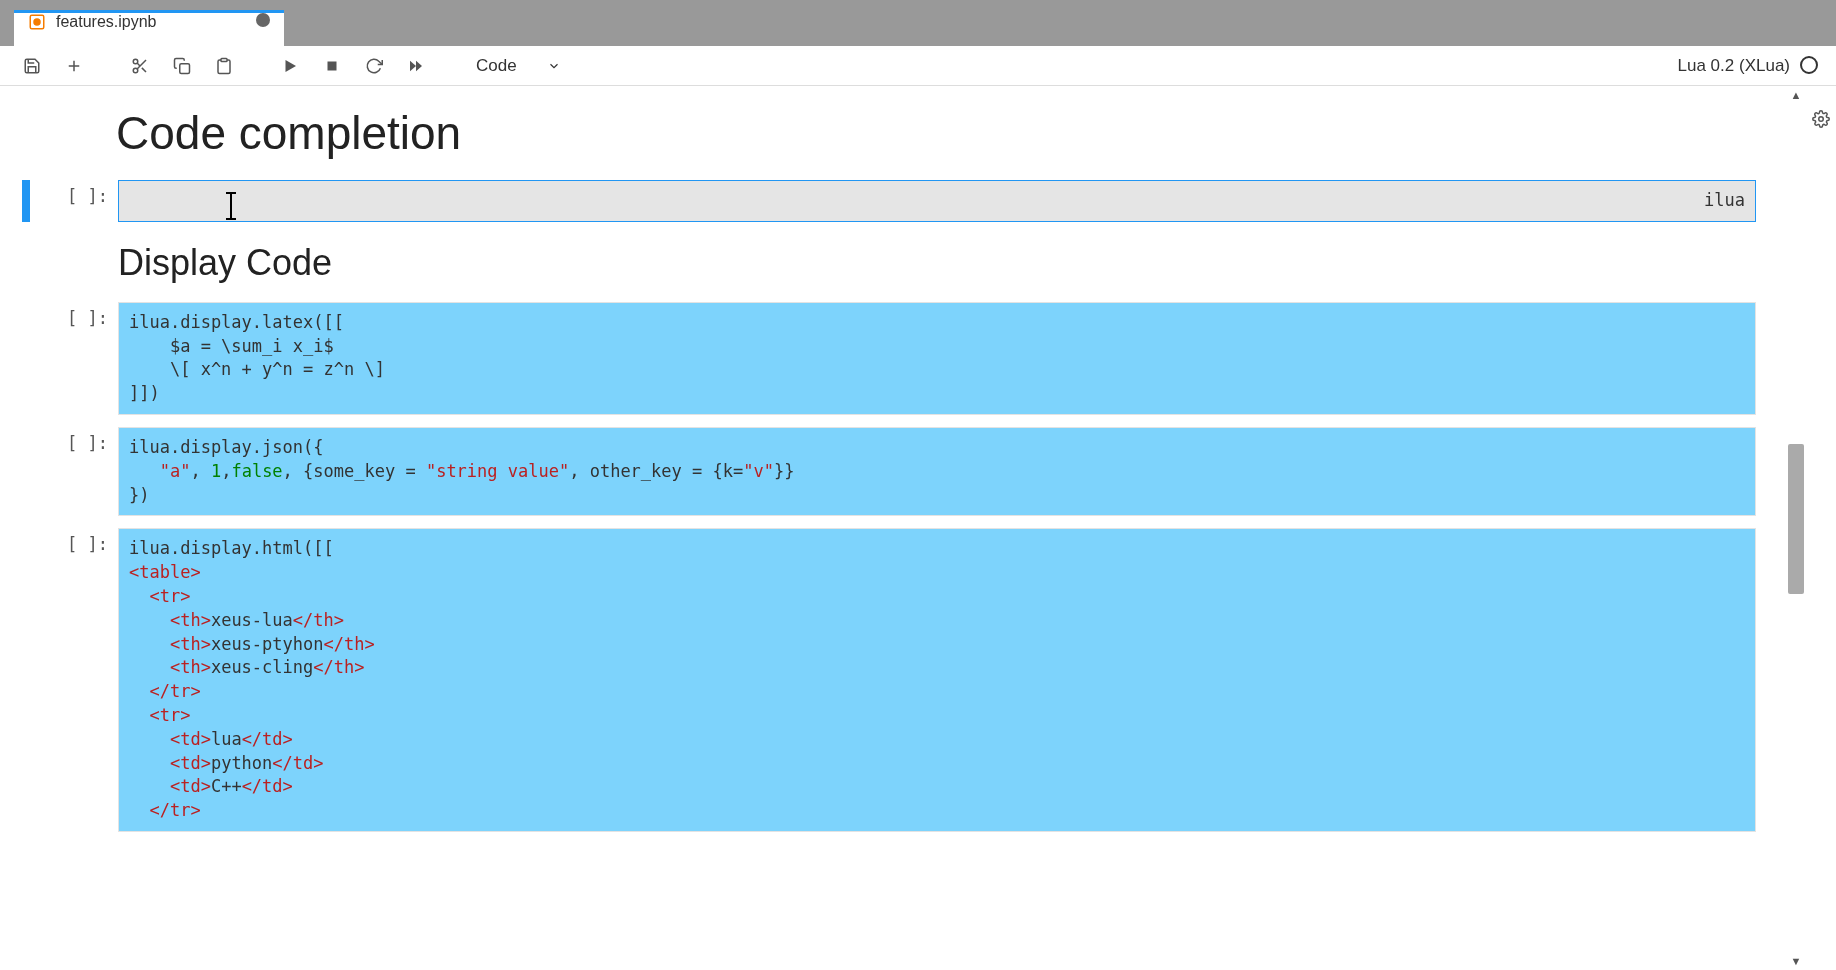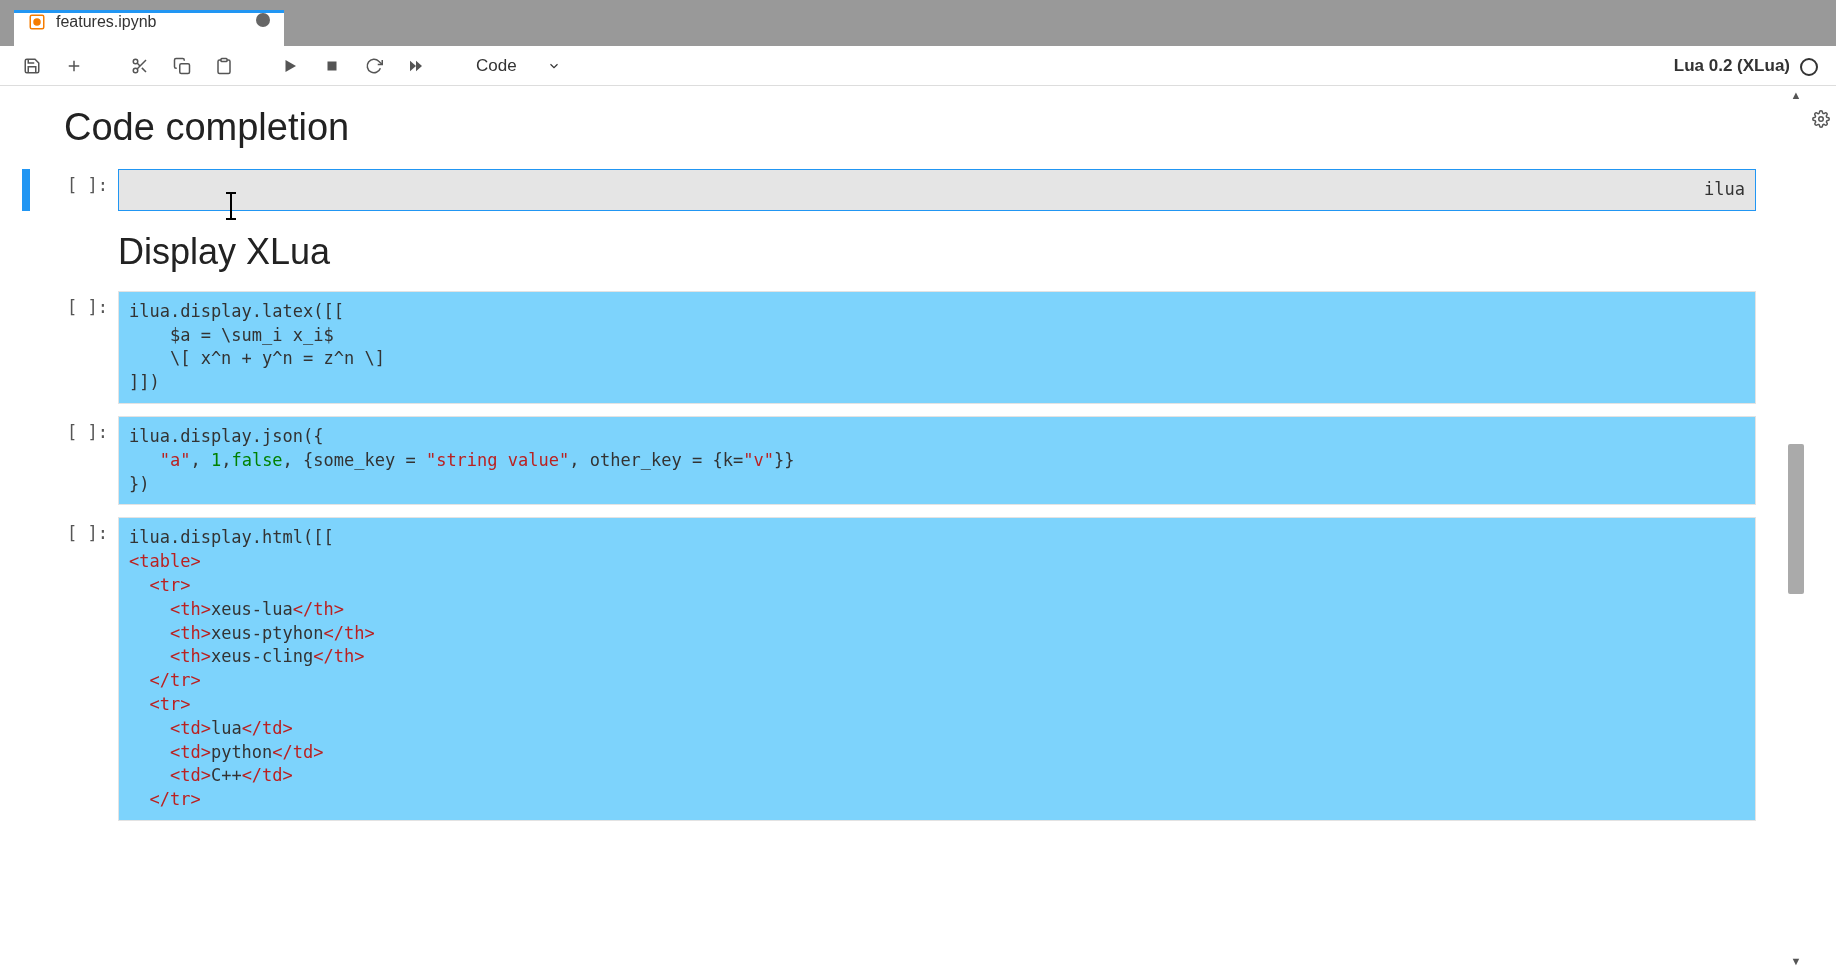--- a/index.html
+++ b/index.html
@@ -12,21 +12,21 @@
     .tab-icon { width: 18px; height: 18px; display: inline-flex; align-items: center; justify-content: center; }
     .tab-icon svg { width: 18px; height: 18px; }
     .tab-spacer { flex: 1; }
     .tab-dot { width: 14px; height: 14px; border-radius: 50%; background: #666; }
     
     .toolbar { height: 40px; border-bottom: 1px solid #ddd; display: flex; align-items: center; padding: 0 18px; gap: 14px; }
     .toolbar-btn { width: 28px; height: 28px; display: inline-flex; align-items: center; justify-content: center; cursor: pointer; color: #555; }
     .toolbar-btn svg { width: 18px; height: 18px; }
     .toolbar-spacer-lg { width: 10px; }
     .cell-type-select { display: flex; align-items: center; gap: 30px; font-size: 17px; color: #333; cursor: pointer; padding: 0 8px; }
-    .toolbar-right { margin-left: auto; display: flex; align-items: flex-end; gap: 10px; font-weight: bold; }
+    .toolbar-right { margin-left: auto; display: flex; align-items: flex-start; gap: 10px; }
     .kernel-name { font-size: 17px; color: #333; }
     .kernel-indicator { width: 18px; height: 18px; border: 2px solid #333; border-radius: 50%; }
     
     .notebook-area { position: relative; height: calc(970px - 10px - 36px - 40px); display: flex; }
     .notebook-content { flex: 1; overflow-y: auto; padding: 20px 0 0 0; }
     
     .scrollbar-vert { width: 20px; background: #fff; border-left: none; position: relative; }
     .scrollbar-arrow { height: 18px; display: flex; align-items: center; justify-content: center; color: #555; font-size: 11px; }
     .scrollbar-thumb { position: absolute; left: 2px; right: 2px; top: 358px; height: 150px; background: #aaa; border-radius: 2px; }
     
@@ -34,21 +34,21 @@
     .right-rail svg { width: 18px; height: 18px; color: #555; }
     
     .cell { display: flex; padding: 0 30px 0 22px; margin-bottom: 12px; }
     .cell-marker { width: 8px; }
     .cell-marker.active { background: #2196F3; }
     .cell-prompt { width: 88px; text-align: right; padding-right: 10px; font-family: "DejaVu Sans Mono", Menlo, Consolas, monospace; font-size: 17px; color: #555; padding-top: 6px; }
     .cell-input { flex: 1; }
     .code-input { background: #7dd3fc; border: 1px solid #e3e3e3; padding: 8px 10px; font-family: "DejaVu Sans Mono", Menlo, Consolas, monospace; font-size: 17px; line-height: 1.4; white-space: pre; color: #333; }
     .code-input.active { background: #e5e5e5; border: 1.5px solid #2196F3; text-align: right; }
     
-    .heading-cell h1 { font-size: 38px; font-weight: 500; color: #222; margin-left: 64px; margin-bottom: 20px; }
+    .heading-cell h1 { font-size: 46px; font-weight: 500; color: #222; margin-left: 116px; margin-bottom: 20px; }
     .heading-cell h2 { font-size: 36px; font-weight: 500; color: #222; margin-left: 118px; margin-bottom: 18px; margin-top: 20px; }
     .cm-string { color: #BA2121; }
     .cm-number { color: #008000; }
     .cm-false { color: #008000; font-weight: normal; }
     
     .text-cursor { position: absolute; left: 230px; top: 192px; width: 2px; height: 28px; pointer-events: none; }
     .text-cursor::before, .text-cursor::after { content: ""; position: absolute; left: -4px; height: 2px; width: 10px; background: #000; }
     .text-cursor::before { top: 0; }
     .text-cursor::after { bottom: 0; }
     .text-cursor-line { position: absolute; left: 0; top: 0; bottom: 0; width: 2px; background: #000; }
@@ -153,21 +153,21 @@
 
     <div class="cell">
       <div class="cell-marker active"></div>
       <div class="cell-prompt">[ ]:</div>
       <div class="cell-input">
         <div class="code-input active">ilua</div>
       </div>
     </div>
 
     <div class="heading-cell">
-      <h2>Display XLua</h2>
+      <h2>Display Code</h2>
     </div>
 
     <div class="cell">
       <div class="cell-marker"></div>
       <div class="cell-prompt">[ ]:</div>
       <div class="cell-input">
         <div class="code-input">ilua.display.latex([[
     $a = \sum_i x_i$
     \[ x^n + y^n = z^n \]
 ]])</div>

